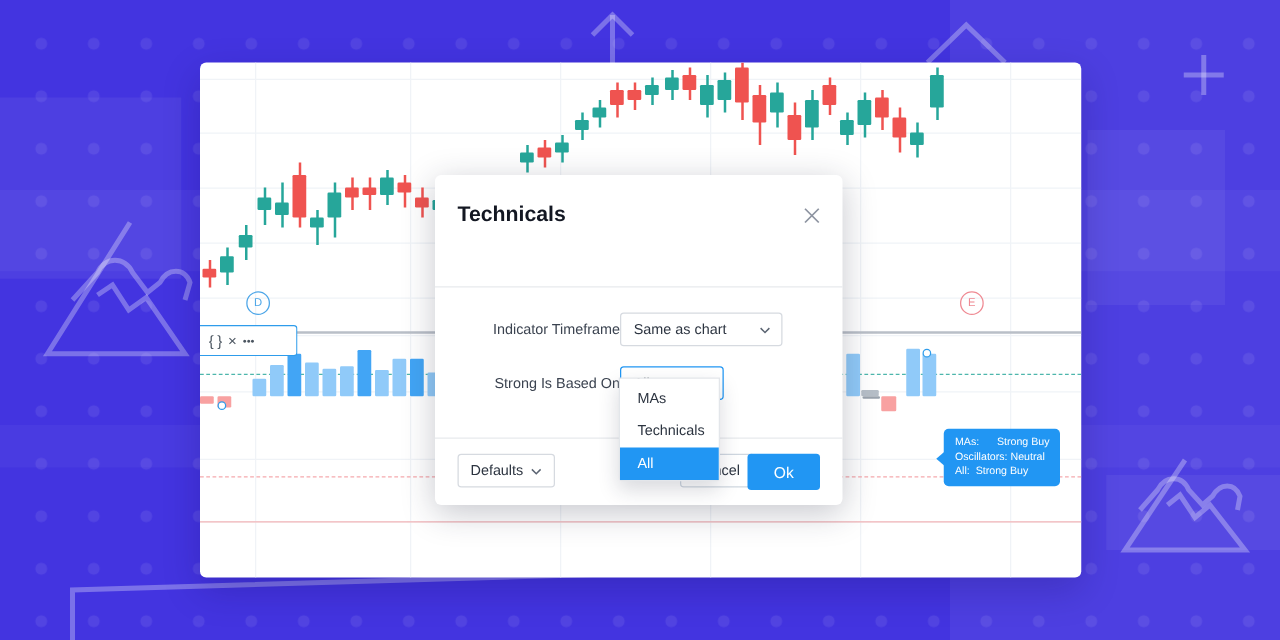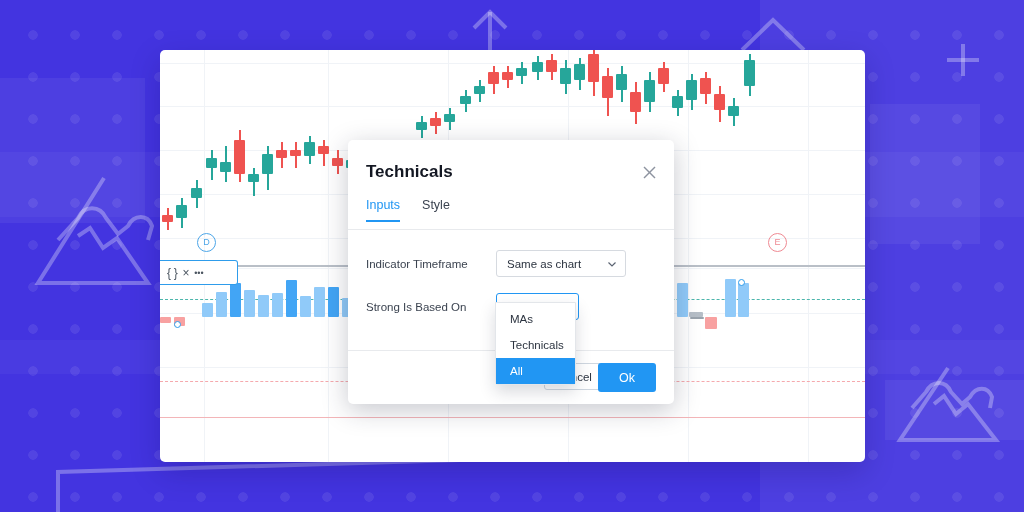--- a/index.html
+++ b/index.html
@@ -166,21 +166,21 @@
     height: 2px; background: #2196f3;
   }
   .dlg-divider {
     position: absolute; left: 0; right: 0; height: 1px; background: #e8eaed;
   }
   .field-row {
     position: absolute; left: 18px; right: 18px;
     display: flex; align-items: center;
   }
   .field-label {
-    font-size: 11.5px; color: #3b4350; width: 130px;
+    font-size: 11.5px; color: #3b4350; width: 130px; text-align: right;
   }
   .select-box {
     height: 27px; border: 1px solid #d6dae0; border-radius: 3px;
     background: #fff;
     display: flex; align-items: center; justify-content: space-between;
     padding: 0 8px 0 10px;
     font-size: 11.5px; color: #2c3440;
     cursor: pointer;
   }
   .select-box.focused { border: 1.6px solid #2196f3; }
@@ -496,34 +496,33 @@
         <div class="hbar" style="left: 530px; width: 14px; top: 50px; height: 2px; background: rgb(154, 163, 173);"></div>
         <div class="hbar" style="left: 545px; width: 12px; top: 50px; height: 12px; background: rgb(248, 161, 161);"></div>
         <div class="hbar" style="left: 529px; width: 14px; top: 45px; height: 5px; background: rgb(182, 190, 199);"></div>
         <div class="dot-handle" style="left: 14px; top: 54px;"></div>
         <div class="dot-handle" style="left: 258px; top: 9px;"></div>
         <div class="dot-handle" style="left: 578px; top: 12px;"></div>
       </div>
 
   </div>
 
+  <div id="tooltip">MAs:      Strong Buy
+Oscillators: Neutral
+All:  Strong Buy</div>
 
   <div id="dialog">
     <div id="dlg-title">Technicals</div>
     <div id="dlg-close">
       <svg width="15" height="15" viewBox="0 0 15 15" aria-hidden="true">
         <line x1="2" y1="2" x2="13" y2="13" stroke="currentColor" stroke-width="1.4"></line>
         <line x1="13" y1="2" x2="2" y2="13" stroke="currentColor" stroke-width="1.4"></line>
       </svg>
     </div>
 
-    <div id="dlg-tabs">
-      <div class="tab active">Inputs</div>
-      <div class="tab">Style</div>
-    </div>
     <div class="dlg-divider" style="top:89px"></div>
 
     <div class="field-row" style="top:110px">
       <div class="field-label">Indicator Timeframe</div>
       <div class="select-box" style="width:130px">
         <span>Same as chart</span>
         <svg class="chev" viewBox="0 0 10 10" aria-hidden="true">
           <polyline points="1.5,3.5 5,7 8.5,3.5" fill="none" stroke="currentColor" stroke-width="1.2"></polyline>
         </svg>
       </div>
@@ -535,20 +534,26 @@
         <span>All</span>
         <svg class="chev" viewBox="0 0 10 10" aria-hidden="true">
           <polyline points="1.5,6.5 5,3 8.5,6.5" fill="none" stroke="currentColor" stroke-width="1.2"></polyline>
         </svg>
       </div>
     </div>
 
     <div class="dlg-divider" style="top:210px"></div>
 
     <div id="dlg-footer">
+      <div id="defaults-btn">
+        <span>Defaults</span>
+        <svg class="chev" viewBox="0 0 10 10" aria-hidden="true">
+          <polyline points="1.5,3.5 5,7 8.5,3.5" fill="none" stroke="currentColor" stroke-width="1.2"></polyline>
+        </svg>
+      </div>
       <div id="cancel-btn">Cancel</div>
       <div id="ok-btn">Ok</div>
     </div>
   </div>
 
   <div id="dropdown">
     <div class="dd-item">MAs</div>
     <div class="dd-item">Technicals</div>
     <div class="dd-item selected">All</div>
   </div>

